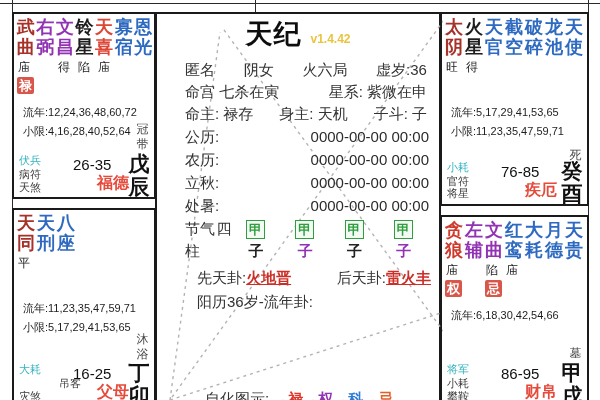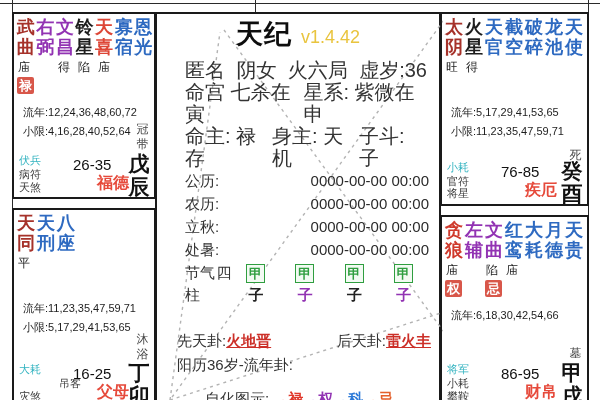--- a/index.html
+++ b/index.html
@@ -40,35 +40,35 @@
   .age{position:absolute;left:56px;top:7px;font-size:15px;color:#111;}
   .pname{position:absolute;left:80px;bottom:1px;font-size:16px;font-weight:bold;}
   .branch{position:absolute;right:1px;bottom:-3px;width:24px;font-size:21px;font-weight:bold;
           color:#111;line-height:23px;text-align:center;}
 
   
   #p-c .svg-overlay{position:absolute;inset:0;z-index:0;pointer-events:none;}
   .c-content{position:relative;z-index:1;}
   .c-title{display:flex;justify-content:center;align-items:baseline;gap:9px;margin-top:2px;}
   .c-title .t{font-size:27px;font-weight:bold;color:#0d0d0d;letter-spacing:1px;}
-  .c-title .v{font-size:18px;font-weight:normal;}
+  .c-title .v{font-size:12px;font-weight:bold;}
   .c-title .s{font-size:18px;font-weight:bold;letter-spacing:1px;}
   .c-info{display:flex;justify-content:space-between;padding:0 12px 0 28px;
-          font-size:20px;color:#333;line-height:22px;}
+          font-size:15px;color:#333;line-height:22px;}
   .c-dates{padding:0 10px 0 28px;font-size:15px;color:#333;}
   .c-date{display:flex;justify-content:space-between;line-height:23px;}
   .c-date .dv{color:#2b2b2b;}
   .c-pillars{padding-left:28px;margin-top:1px;font-size:15px;color:#333;}
   .p-row{display:flex;align-items:center;height:22px;}
   .p-lab{width:32px;} .p-cnt{width:26px;}
   .p-cell{width:50px;}
   .jia{display:inline-block;margin-left:4px;width:17px;height:17px;line-height:17px;
        border:1.5px solid;font-weight:bold;font-size:13px;text-align:center;background:#f3faf3;}
   .zi{display:inline-block;margin-left:4px;width:20px;font-size:15px;font-weight:bold;text-align:center;}
-  .c-gua{padding:0 8px 0 20px;font-size:15px;color:#333;margin-top:23px;line-height:24px;}
+  .c-gua{padding:0 8px 0 40px;font-size:15px;color:#333;margin-top:4px;line-height:24px;}
   .gua-row{display:flex;justify-content:space-between;}
   .gua-link{text-decoration:underline;font-weight:bold;}
   .c-zihua{position:absolute;left:48px;top:376px;font-size:15px;color:#333;white-space:nowrap;z-index:1;}
   .c-zihua b{font-weight:bold;}
 </style>
 </head>
 <body>
 
 <div class="stage">
   <div class="gl gl-top"></div>

